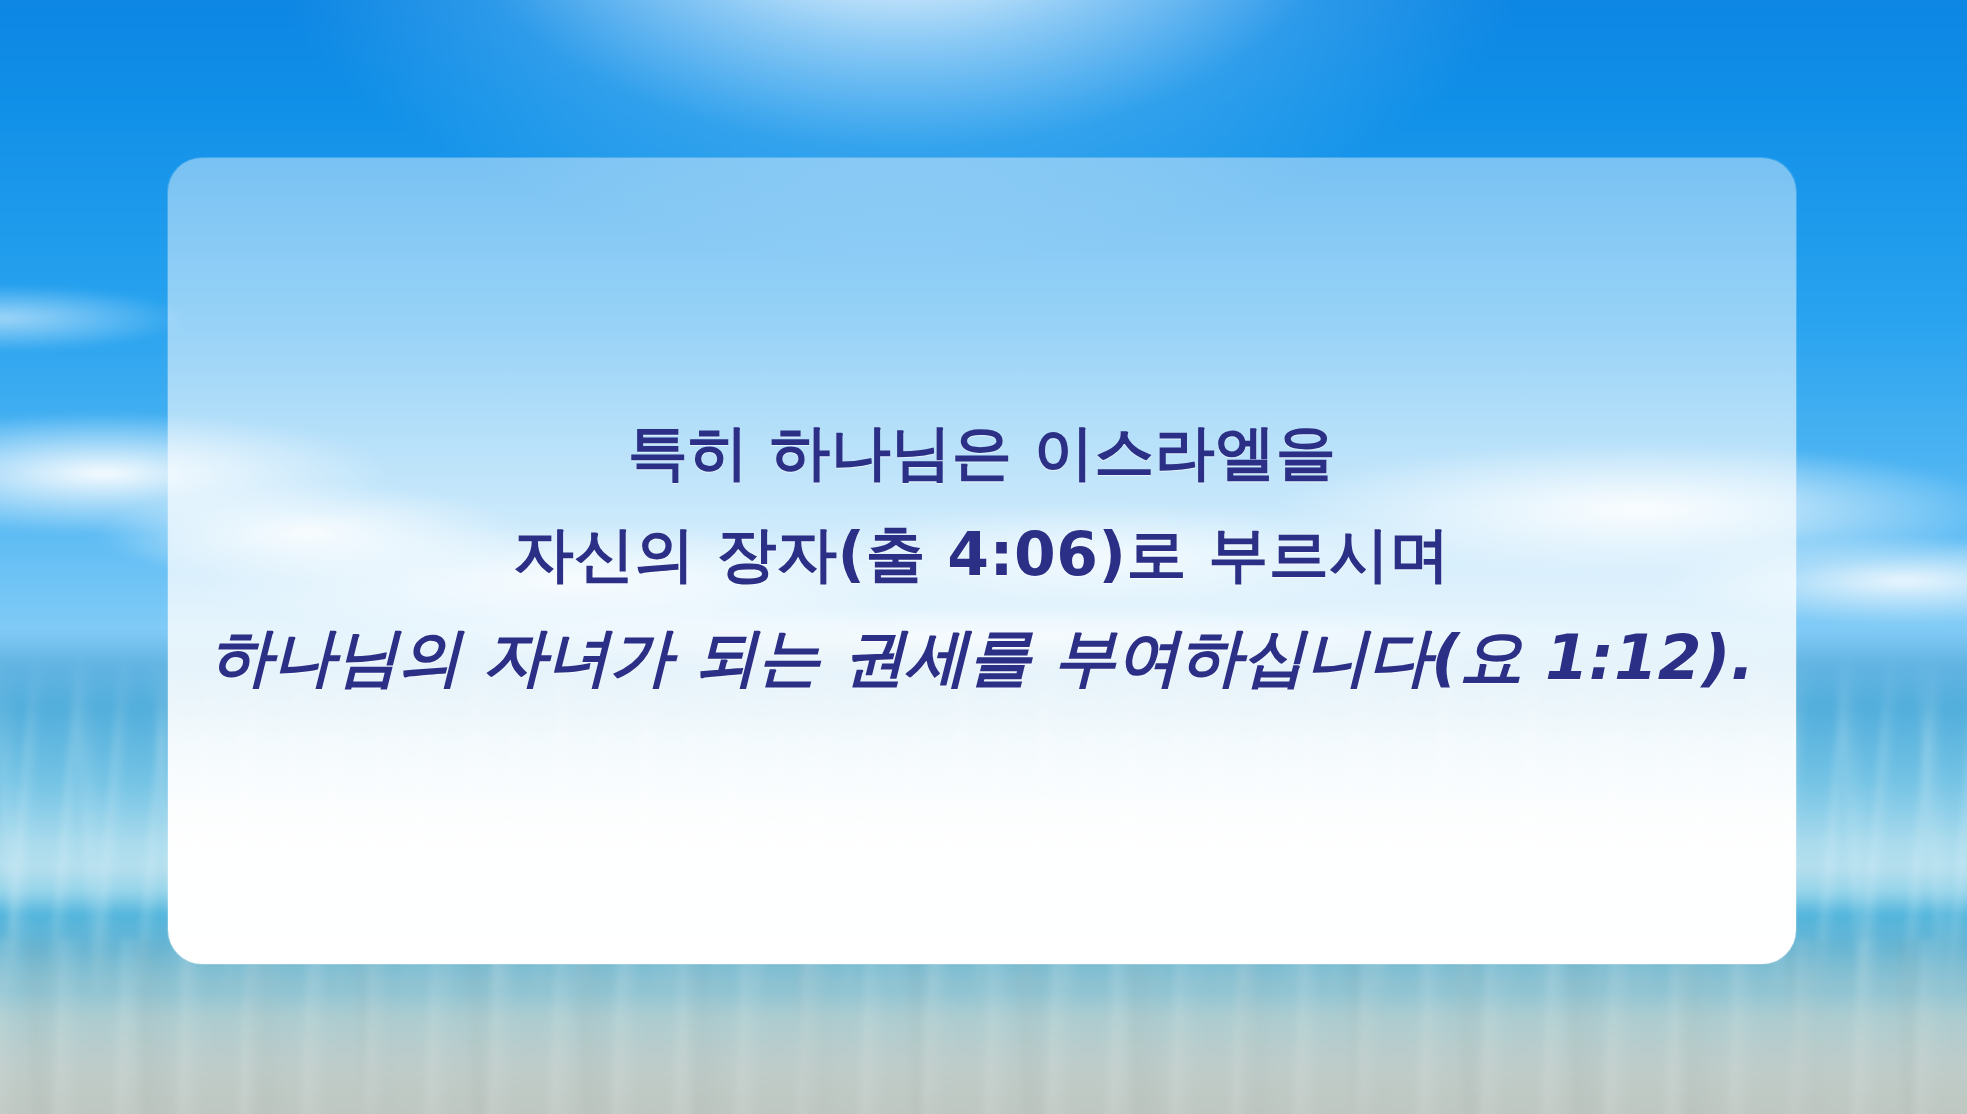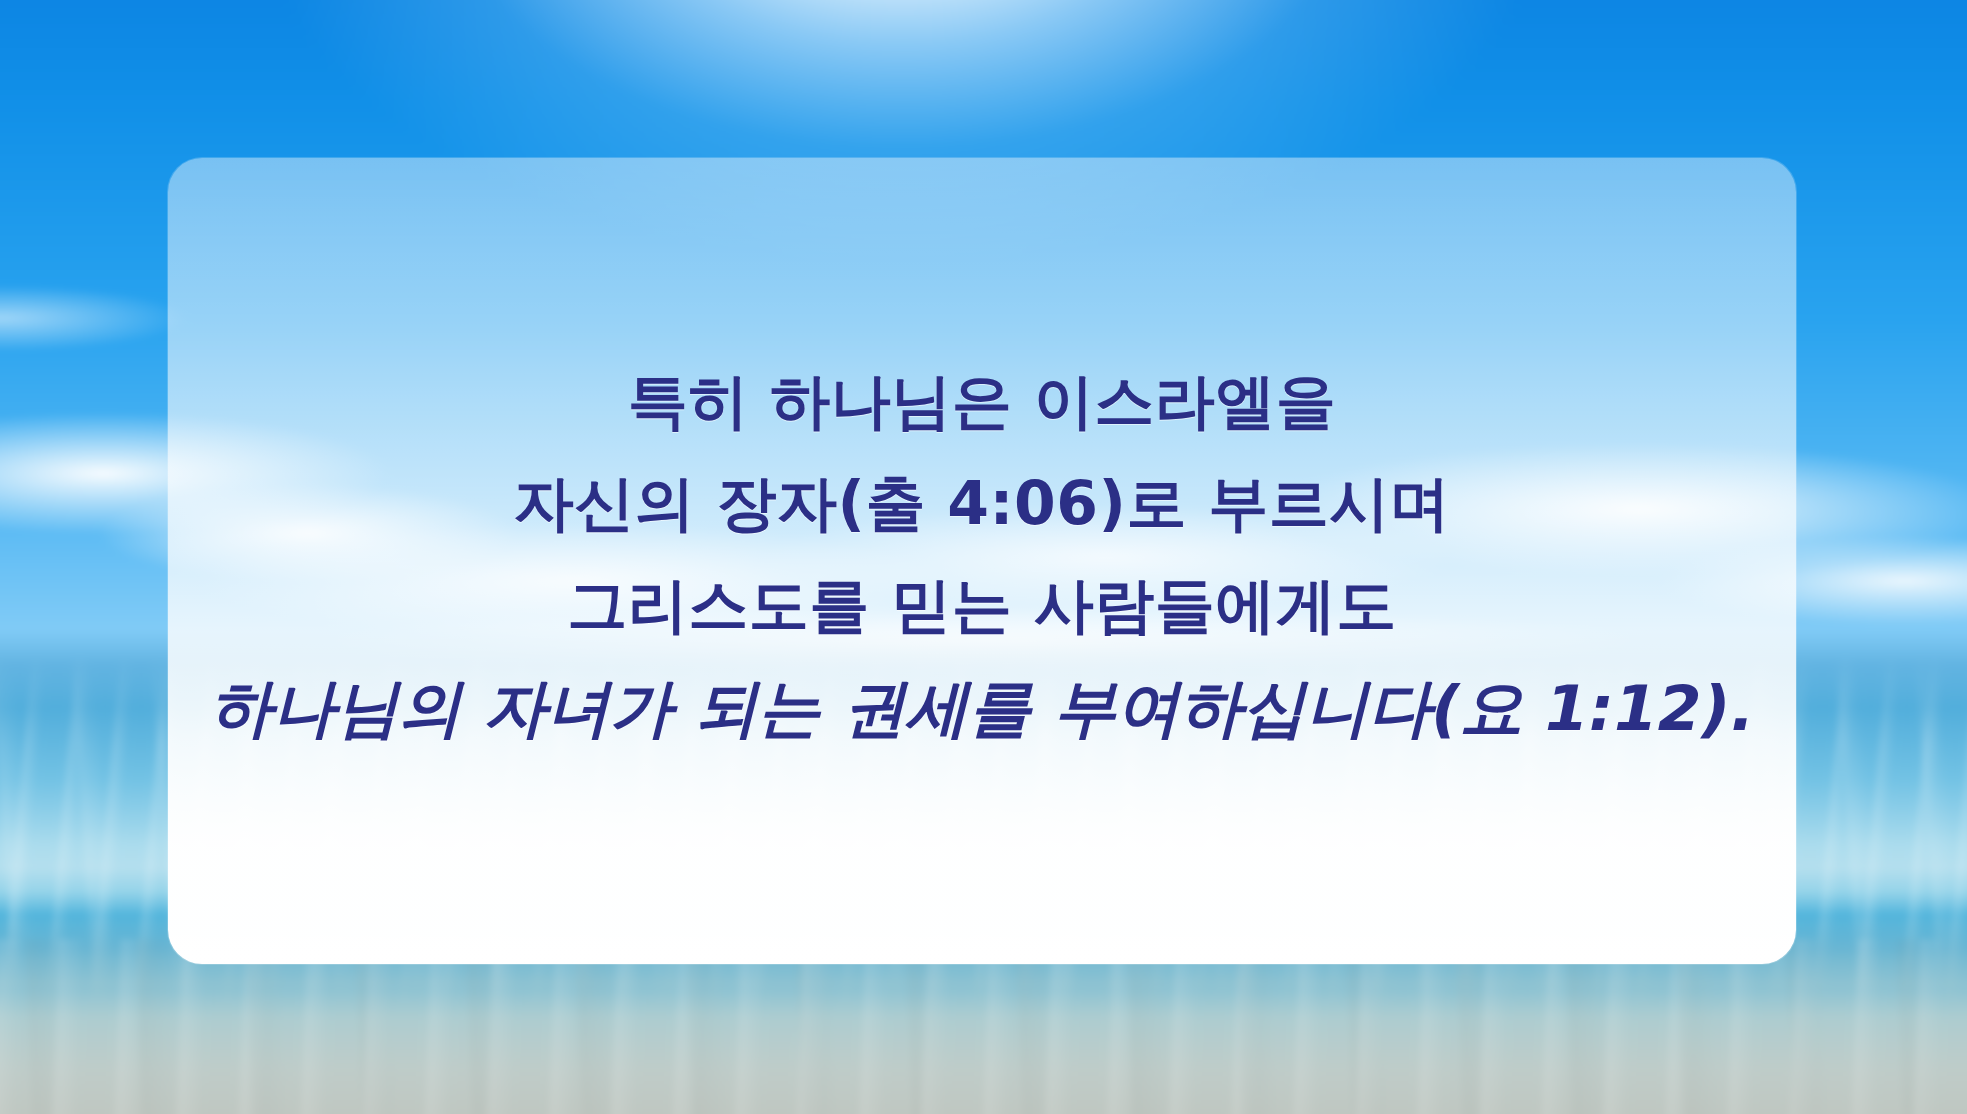--- a/index.html
+++ b/index.html
@@ -172,17 +172,16 @@
     <div class="bg-layer clouds"></div>
     <div class="bg-layer sea"></div>
     <div class="bg-layer surf"></div>
     <div class="bg-layer sand"></div>
     <div class="bg-layer sand-texture"></div>
   </div>
 
   <div id="quote-card">
     <p class="quote-line l1">특히 하나님은 이스라엘을</p>
     <p class="quote-line l2">자신의 장자(출 4:06)로 부르시며</p>
-    <p class="quote-line l3">그리스도를 믿는 사람들에게도</p>
     <p class="quote-line l4">하나님의 자녀가 되는 권세를 부여하십니다(요 1:12).</p>
   </div>
 
 </div>
 
 </body></html>

